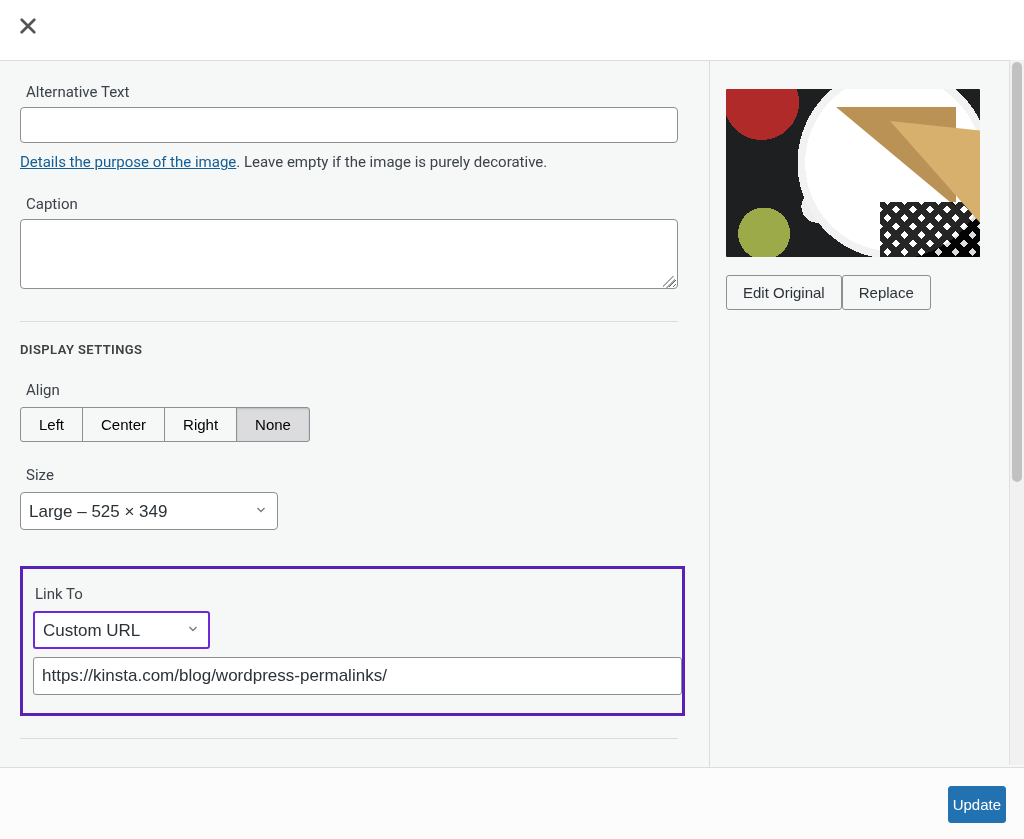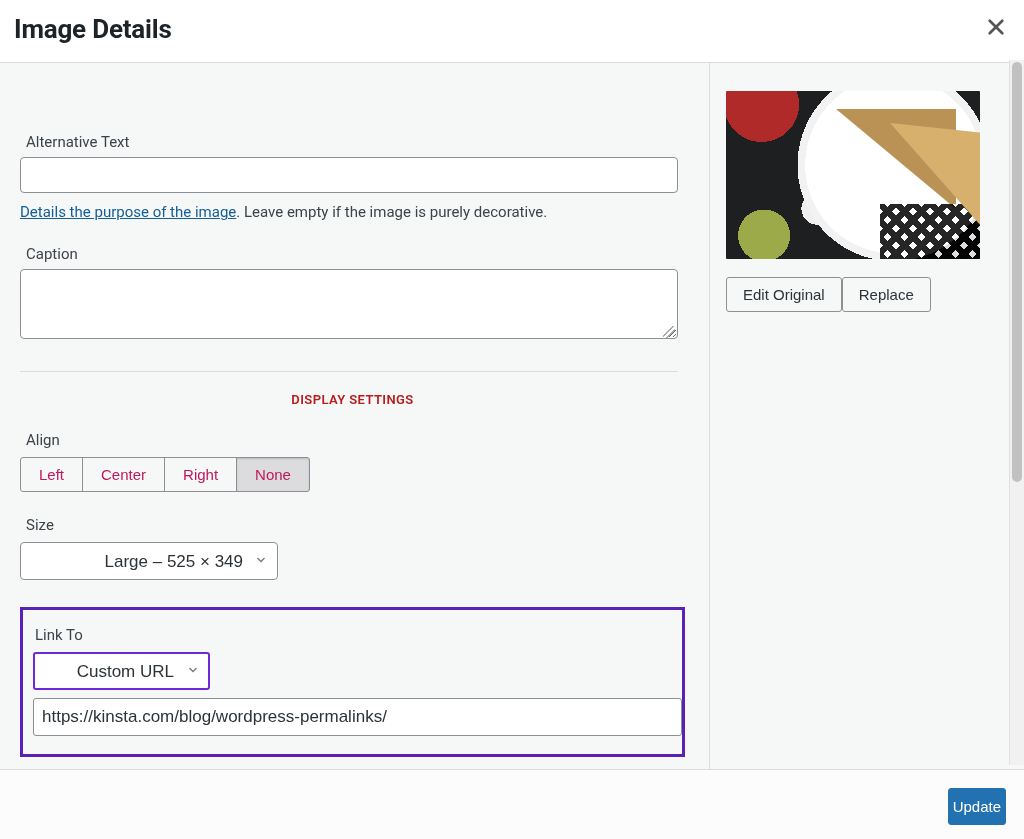--- a/index.html
+++ b/index.html
@@ -101,21 +101,21 @@
     position: absolute;
     right: 3px;
     bottom: 5px;
     width: 12px;
     height: 12px;
     pointer-events: none;
     background:
       linear-gradient(135deg, transparent 0 40%, #aaa 40% 48%, transparent 48% 62%, #aaa 62% 70%, transparent 70% 100%);
   }
 
-  .alt-input-wrap { max-width: 658px; margin-top: 48px; }
+  .alt-input-wrap { max-width: 658px; }
   .caption-wrap { max-width: 658px; margin-top: 24px; }
 
   .helper-line {
     margin-top: 10px;
     font-size: 15px;
     color: #3c434a;
   }
   .helper-link {
     color: #135e96;
     text-decoration: underline;
@@ -126,35 +126,34 @@
     border: none;
     border-top: 1px solid #dcdcde;
     margin: 28px 0 20px 0;
     max-width: 658px;
   }
 
   .section-heading {
     font-size: 13px;
     font-weight: 600;
     letter-spacing: 0.4px;
-    color: #b91c1c;
-    text-align: center;
+    color: #404040;
   }
 
   .align-row { margin-top: 24px; }
   .button-group {
     display: inline-flex;
     margin-top: 8px;
   }
   .bg-btn {
     background: #f6f7f7;
     border: 1px solid #8c8f94;
     padding: 8px 18px;
     font-size: 15px;
-    color: #be185d;
+    color: #000000;
     cursor: pointer;
     margin-left: -1px;
   }
   .bg-btn:first-child { margin-left: 0; border-top-left-radius: 3px; border-bottom-left-radius: 3px; }
   .bg-btn:last-child  { border-top-right-radius: 3px; border-bottom-right-radius: 3px; }
   .bg-btn.active {
     background: #dcdcde;
     box-shadow: inset 0 1px 2px rgba(0,0,0,.15);
   }
 
@@ -163,37 +162,36 @@
     position: relative;
     display: inline-block;
     margin-top: 8px;
   }
   .select-input {
     height: 38px;
     padding-right: 34px;
     appearance: none;
     -webkit-appearance: none;
     font-size: 17px;
-    text-align: right;
   }
   .size-select .select-input { width: 258px; }
   .linkto-select .select-input { width: 177px; border: 2px solid #6d28d9; border-radius: 3px; }
   .chevron {
     position: absolute;
     right: 10px;
     top: 50%;
     transform: translateY(-50%);
     pointer-events: none;
     color: #787c82;
   }
   .chevron svg { width: 14px; height: 14px; }
 
   .linkto-block {
     border: 3px solid #5b21b6;
-    margin-top: 27px;
+    margin-top: 36px;
     padding: 16px 0 18px 10px;
     max-width: 680px;
   }
   .url-input {
     width: 100%;
     max-width: 660px;
     height: 38px;
     margin-top: 8px;
     font-size: 17px;
     border: 1px solid #8c8f94;
@@ -284,21 +282,20 @@
     padding: 9px 4px;
     font-size: 15px;
     border-radius: 3px;
     cursor: pointer;
   }
 </style>
 </head>
 <body>
 
 <div class="modal-header">
-  <div class="modal-title">Image Details</div>
   <div class="close-x" role="button" aria-label="Close">
     <span>
       <svg viewBox="0 0 20 20" fill="none" stroke="currentColor" stroke-width="3" stroke-linecap="round">
         <line x1="3" y1="3" x2="17" y2="17"></line>
           <line x1="17" y1="3" x2="3" y2="17"></line>
       </svg>
     </span>
   </div>
 </div>
 

